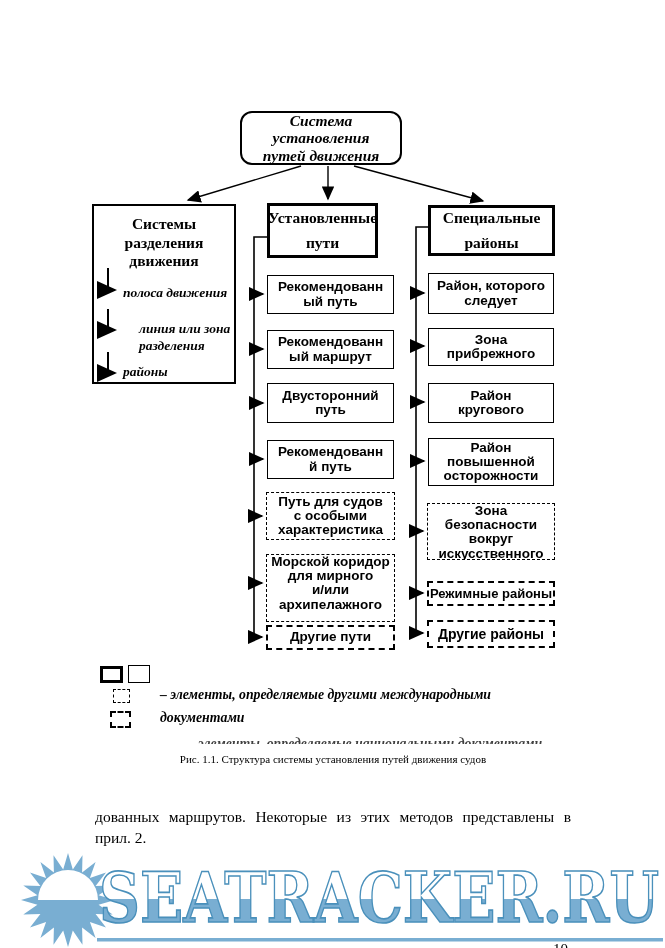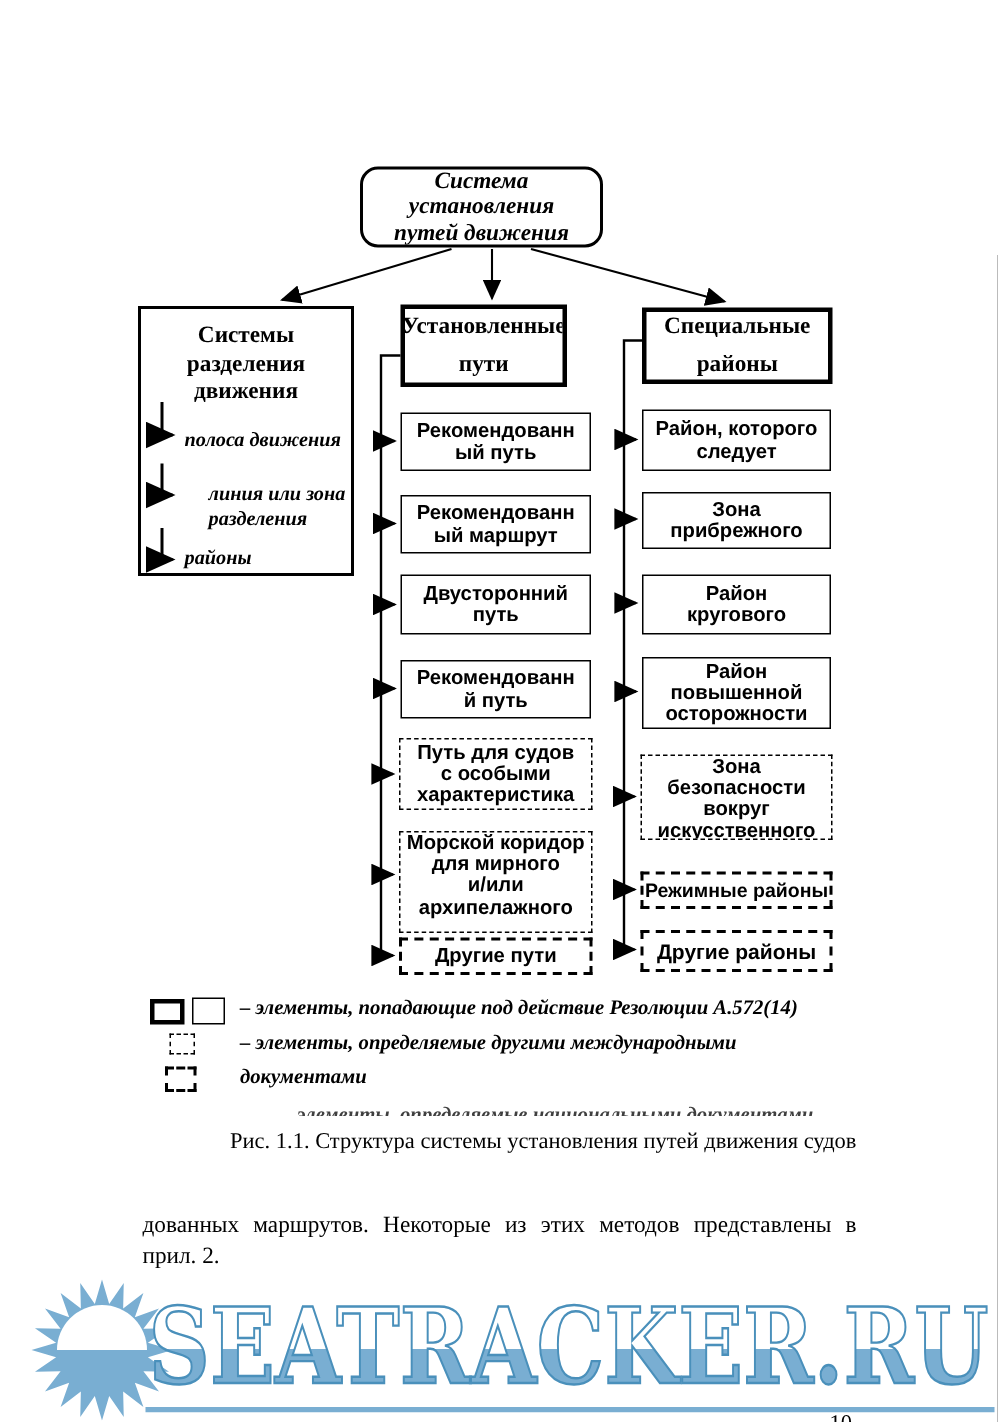--- a/index.html
+++ b/index.html
@@ -26,21 +26,21 @@
   svg.overlay{position:absolute;left:0;top:0;pointer-events:none;z-index:6;}
   
   .legend-swatch{position:absolute;box-sizing:border-box;background:#fff;}
   .sw-thick{border:3px solid #000;}
   .sw-thin{border:1.5px solid #000;}
   .sw-dashed{border:1.5px dashed #000;}
   .sw-dashdot{border:2.5px dashed #000;}
   .legend-text{position:absolute;font-style:italic;font-weight:bold;font-size:13.8px;
         font-family:"Liberation Serif", serif;white-space:nowrap;}
   .legend-clip{position:absolute;height:10px;overflow:hidden;opacity:.75;}
-  .caption{position:absolute;left:95px;width:476px;text-align:right;font-size:15px;}
+  .caption{position:absolute;left:95px;width:476px;text-align:center;font-size:11px;}
   .bodyline1{position:absolute;left:95px;width:476px;font-size:15.5px;
         text-align:justify;text-align-last:justify;}
   .bodyline2{position:absolute;left:95px;width:476px;font-size:15.5px;}
   .pagenum{position:absolute;font-size:15px;z-index:9;}
   .watermark{position:absolute;left:0;top:848px;z-index:7;}
 </style>
 </head>
 <body>
 
 <div class="page">
@@ -163,21 +163,20 @@
 
     <g stroke="#000" stroke-width="2" fill="none">
       <path d="M108,268 V290 H115" marker-end="url(#ah)"></path>
       <path d="M108,309 V330 H115" marker-end="url(#ah)"></path>
       <path d="M108,352 V373 H115" marker-end="url(#ah)"></path>
     </g>
   </svg>
 
   <div class="legend-swatch sw-thick" style="left:100px;top:666px;width:23px;height:17px;"></div>
   <div class="legend-swatch sw-thin" style="left:128px;top:665px;width:22px;height:18px;"></div>
-  <div class="legend-text" style="left:160px;top:664px;">–  элементы, попадающие под действие Резолюции А.572(14)</div>
 
   <div class="legend-swatch sw-dashed" style="left:113px;top:689px;width:17px;height:14px;"></div>
   <div class="legend-text" style="left:160px;top:687px;">–  элементы, определяемые другими международными</div>
 
   <div class="legend-swatch sw-dashdot" style="left:110px;top:711px;width:21px;height:17px;"></div>
   <div class="legend-text" style="left:160px;top:710px;">документами</div>
 
   <div class="legend-clip" style="left:198px;top:734px;width:400px;">
     <span class="legend-text" style="position:static;">элементы, определяемые национальными документами</span>
   </div>

